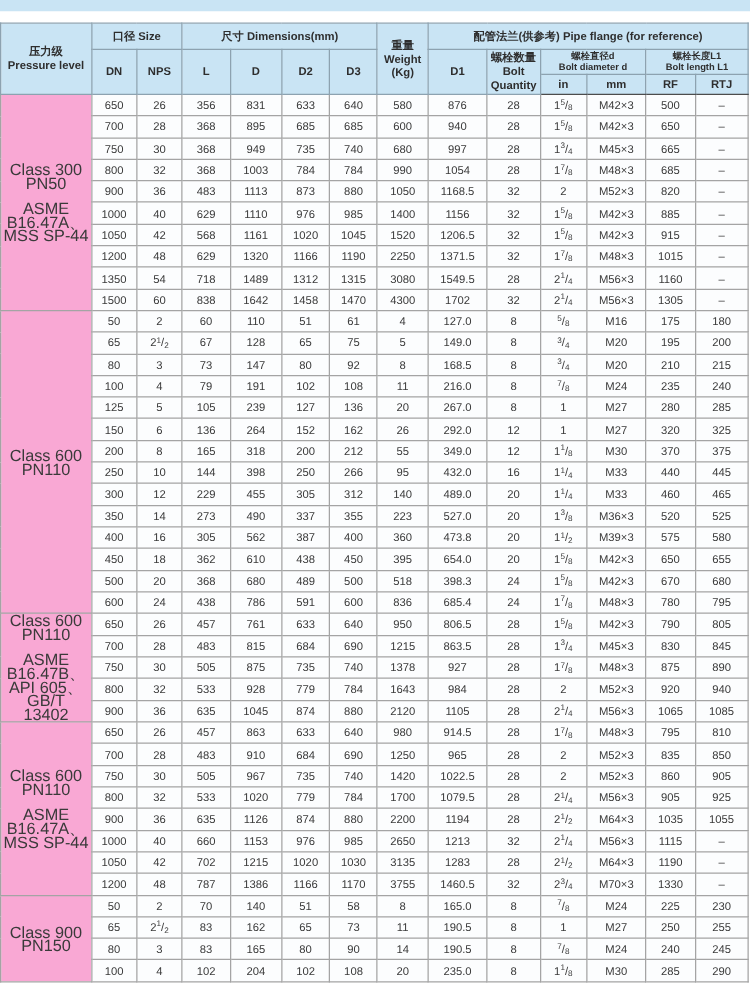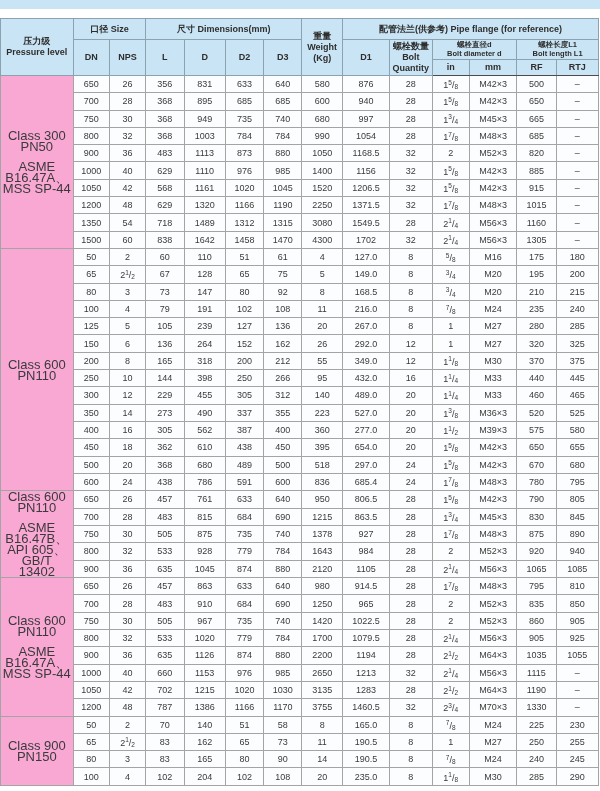--- a/index.html
+++ b/index.html
@@ -420,21 +420,21 @@
         <td>525</td>
       </tr>
       <tr>
         <td>400</td>
         <td>16</td>
         <td>305</td>
         <td>562</td>
         <td>387</td>
         <td>400</td>
         <td>360</td>
-        <td>277.0</td>
+        <td>473.8</td>
         <td>20</td>
         <td>1<sup>1</sup>/<sub>2</sub></td>
         <td>M39×3</td>
         <td>575</td>
         <td>580</td>
       </tr>
       <tr>
         <td>450</td>
         <td>18</td>
         <td>362</td>
@@ -450,21 +450,21 @@
         <td>655</td>
       </tr>
       <tr>
         <td>500</td>
         <td>20</td>
         <td>368</td>
         <td>680</td>
         <td>489</td>
         <td>500</td>
         <td>518</td>
-        <td>297.0</td>
+        <td>398.3</td>
         <td>24</td>
         <td>1<sup>5</sup>/<sub>8</sub></td>
         <td>M42×3</td>
         <td>670</td>
         <td>680</td>
       </tr>
       <tr>
         <td>600</td>
         <td>24</td>
         <td>438</td>

